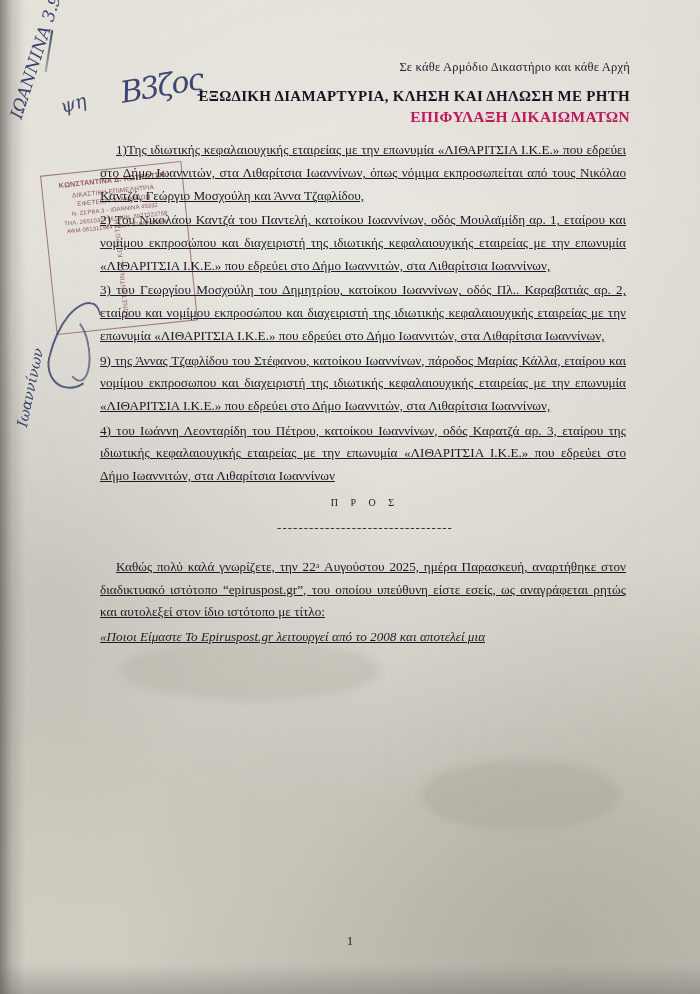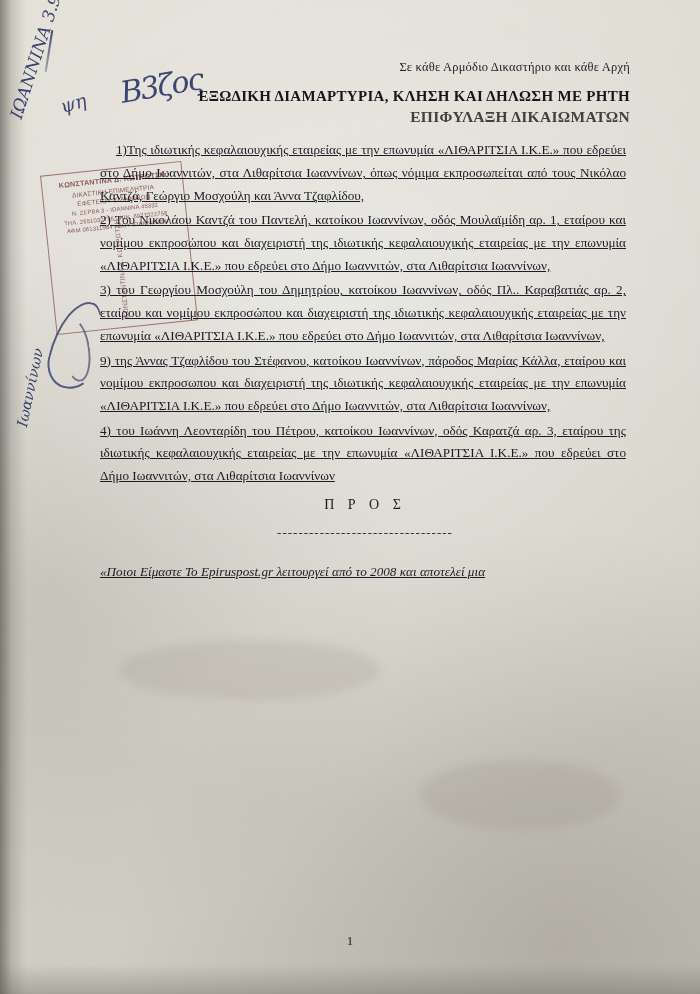--- a/index.html
+++ b/index.html
@@ -72,37 +72,37 @@
     font-weight: bold;
     letter-spacing: 0.3px;
     line-height: 1.55;
     color: #16161e;
   }
   .title-2 {
     font-size: 15.5px;
     font-weight: bold;
     letter-spacing: 0.3px;
     margin-bottom: 13px;
-    color: #404040;
+    color: #be185d;
   }
   p.para {
     font-size: 13.2px;
     line-height: 1.72;
     text-align: justify;
     margin: 0 4px 2px 0;
     color: #1b1b24;
     text-indent: 0;
     text-decoration: underline;
   }
   p.para.indent {
     text-indent: 16px;
   }
   .pros {
     text-align: center;
-    font-size: 14px;
+    font-size: 10px;
     letter-spacing: 5px;
     margin: 9px 0 7px 0;
   }
   .link {
     text-decoration: underline;
   }
   .sep {
     text-align: center;
     font-size: 13px;
     letter-spacing: 1px;
@@ -274,17 +274,18 @@
     <p class="para">2) Του Νικολάου Καντζά του Παντελή, κατοίκου Ιωαννίνων, οδός Μουλαϊμίδη αρ. 1, εταίρου και νομίμου εκπροσώπου και διαχειριστή της ιδιωτικής κεφαλαιουχικής εταιρείας με την επωνυμία «ΛΙΘΑΡΙΤΣΙΑ Ι.Κ.Ε.» που εδρεύει στο Δήμο Ιωαννιτών, στα Λιθαρίτσια Ιωαννίνων,</p>
     <p class="para">3) του Γεωργίου Μοσχούλη του Δημητρίου, κατοίκου Ιωαννίνων, οδός Πλ.. Καραβατιάς αρ. 2, εταίρου και νομίμου εκπροσώπου και διαχειριστή της ιδιωτικής κεφαλαιουχικής εταιρείας με την επωνυμία «ΛΙΘΑΡΙΤΣΙΑ Ι.Κ.Ε.» που εδρεύει στο Δήμο Ιωαννιτών, στα Λιθαρίτσια Ιωαννίνων,</p>
     <p class="para">9) της Άννας Τζαφλίδου του Στέφανου, κατοίκου Ιωαννίνων, πάροδος Μαρίας Κάλλα, εταίρου και νομίμου εκπροσωπου και διαχειριστή της ιδιωτικής κεφαλαιουχικής εταιρείας με την επωνυμία «ΛΙΘΑΡΙΤΣΙΑ Ι.Κ.Ε.» που εδρεύει στο Δήμο Ιωαννιτών, στα Λιθαρίτσια Ιωαννίνων,</p>
     <p class="para">4) του Ιωάννη Λεονταρίδη του Πέτρου, κατοίκου Ιωαννίνων, οδός Καρατζά αρ. 3, εταίρου της ιδιωτικής κεφαλαιουχικής εταιρείας με την επωνυμία «ΛΙΘΑΡΙΤΣΙΑ Ι.Κ.Ε.» που εδρεύει στο Δήμο Ιωαννιτών, στα Λιθαρίτσια Ιωαννίνων</p>
 
     <div class="pros">Π Ρ Ο Σ</div>
 
 
     <div class="sep">---------------------------------</div>
 
+    <p class="para indent">Καθώς πολύ καλά γνωρίζετε, την 22ᵃ Αυγούστου 2025, ημέρα Παρασκευή, αναρτήθηκε στον διαδικτυακό ιστότοπο “epiruspost.gr”, του οποίου υπεύθυνη είστε εσείς, ως αναγράφεται ρητώς και αυτολεξεί στον ίδιο ιστότοπο με τίτλο:</p>
     <p class="para italic">«Ποιοι Είμαστε Το Epiruspost.gr λειτουργεί από το 2008 και αποτελεί μια</p>
   </div>
 
   <div class="page-num">1</div>
 </div>
 
 </body></html>

